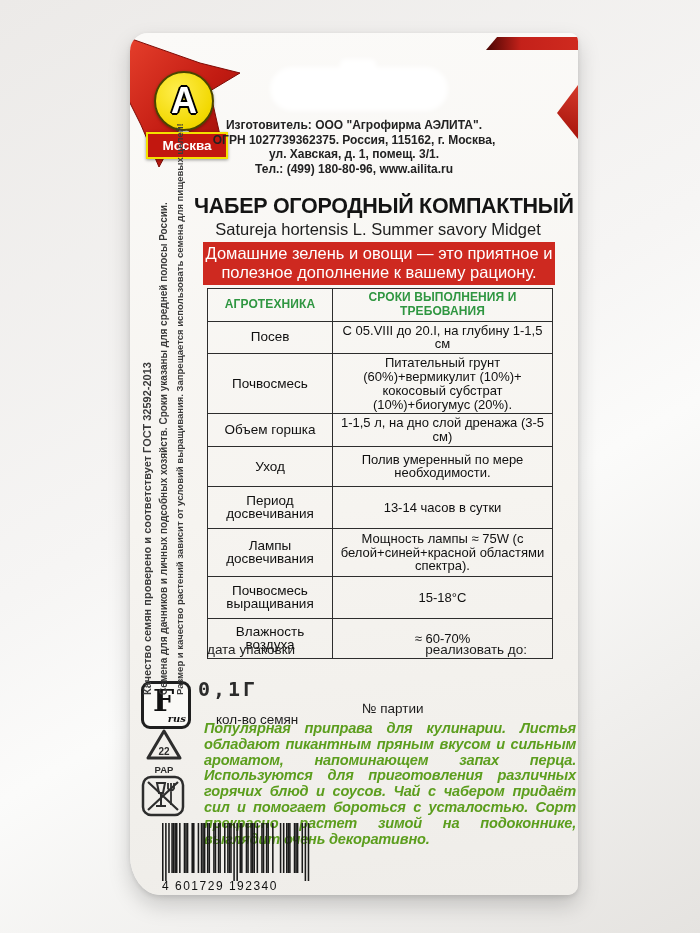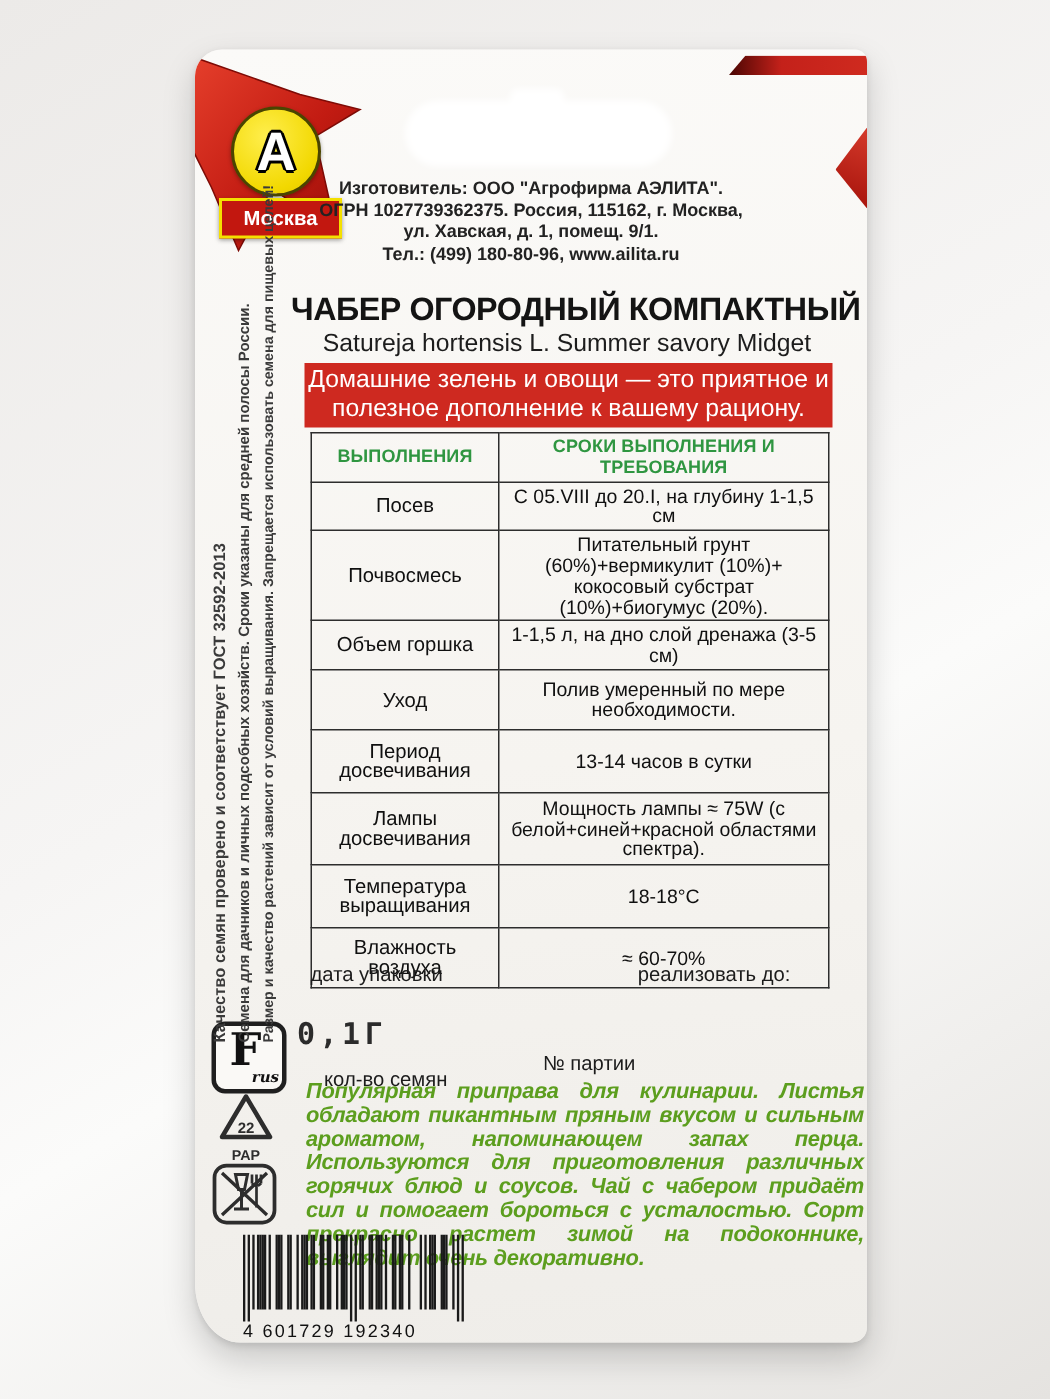--- a/index.html
+++ b/index.html
@@ -105,32 +105,32 @@
       </svg>
       <div class="logo-circle">
         <span class="logo-a">А</span>
       </div>
       <div class="logo-city">Москва</div>
     </div>
 
     <div class="manufacturer">
       <div>Изготовитель: ООО "Агрофирма АЭЛИТА".</div>
       <div>ОГРН 1027739362375. Россия, 115162, г. Москва,</div>
-      <div>ул. Хавская, д. 1, помещ. 9/1.</div>
+      <div>ул. Хавская, д. 1, помещ. 3/1.</div>
       <div>Тел.: (499) 180-80-96,  www.ailita.ru</div>
     </div>
 
     <div class="title">ЧАБЕР ОГОРОДНЫЙ КОМПАКТНЫЙ</div>
     <div class="latin">Satureja hortensis L. Summer savory Midget</div>
     <div class="banner">Домашние зелень и овощи — это приятное и полезное дополнение к вашему рациону.</div>
 
     <table class="agro">
       <tbody>
           <tr class="hdr">
-        <td class="c1">ВЫПОЛНЕНИЯ</td>
+        <td class="c1">АГРОТЕХНИКА</td>
         <td>СРОКИ ВЫПОЛНЕНИЯ И ТРЕБОВАНИЯ</td>
       </tr>
       <tr class="r1">
         <td class="c1">Посев</td>
         <td>С 05.VIII до 20.I, на глубину 1-1,5 см</td>
       </tr>
       <tr class="r2">
         <td class="c1">Почвосмесь</td>
         <td>Питательный грунт (60%)+вермикулит (10%)+ кокосовый субстрат (10%)+биогумус (20%).</td>
       </tr>
@@ -144,22 +144,22 @@
       </tr>
       <tr class="r5">
         <td class="c1">Период досвечивания</td>
         <td>13-14 часов в сутки</td>
       </tr>
       <tr class="r6">
         <td class="c1">Лампы досвечивания</td>
         <td>Мощность лампы ≈ 75W (с белой+синей+красной областями спектра).</td>
       </tr>
       <tr class="r7">
-        <td class="c1">Температура выращивания</td>
-        <td>18-18°C</td>
+        <td class="c1">Почвосмесь выращивания</td>
+        <td>15-18°C</td>
       </tr>
       <tr class="r8">
         <td class="c1">Влажность воздуха</td>
         <td>≈ 60-70%</td>
       </tr>
     </tbody>
       </table>
 
     <div class="date-row">
       <span>дата упаковки</span>

